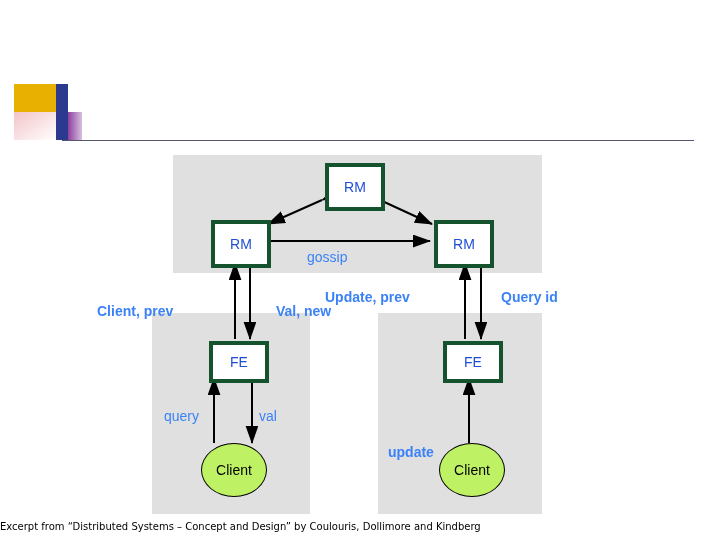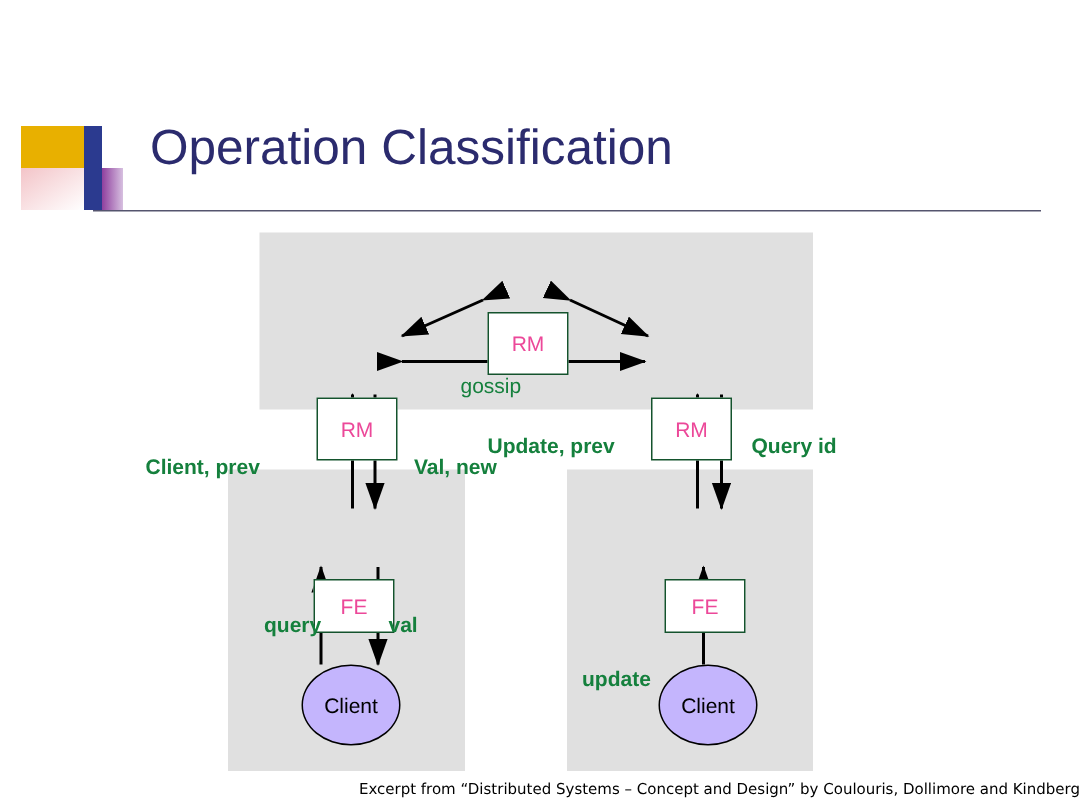--- a/index.html
+++ b/index.html
@@ -108,72 +108,71 @@
     left: 378px;
     top: 313px;
     width: 164px;
     height: 201px;
   }
 
   
   .node-box {
     position: absolute;
     background: #ffffff;
-    border: 1px solid #14532d;
+    border: 4px solid #14532d;
     display: flex;
     align-items: center;
     justify-content: center;
     font-size: 14px;
-    color: #ec4899;
-    margin-top: 45px;
+    color: #1d4ed8;
   }
   #rm-top   { left: 325px; top: 163px; width: 52px; height: 40px; }
   #rm-left  { left: 211px; top: 220px; width: 52px; height: 40px; }
   #rm-right { left: 434px; top: 220px; width: 52px; height: 40px; }
   #fe-left  { left: 209px; top: 341px; width: 52px; height: 34px; }
   #fe-right { left: 443px; top: 341px; width: 52px; height: 34px; }
 
   
   .node-ellipse {
     position: absolute;
-    background: #c4b5fd;
+    background: #bef264;
     border: 1px solid #000000;
     border-radius: 50%;
     display: flex;
     align-items: center;
     justify-content: center;
     font-size: 14px;
     color: #000000;
   }
   #client-left  { left: 201px; top: 443px; width: 64px; height: 52px; }
   #client-right { left: 439px; top: 443px; width: 64px; height: 52px; }
 
   
   .label {
     position: absolute;
     font-size: 14px;
-    color: #15803d;
+    color: #3b82f6;
     white-space: nowrap;
   }
 
   #lbl-gossip      { left: 307px; top: 249px; }
   #lbl-query-prev  { left: 97px;  top: 303px; font-weight: bold; }
   #lbl-val-new     { left: 276px; top: 303px; font-weight: bold; }
   #lbl-update-prev { left: 325px; top: 289px; font-weight: bold; }
   #lbl-update-id   { left: 501px; top: 289px; font-weight: bold; }
-  #lbl-query       { left: 176px; top: 408px; font-weight: bold; }
-  #lbl-val         { left: 259px; top: 408px; font-weight: bold; text-align: right; }
+  #lbl-query       { left: 164px; top: 408px; font-weight: normal; }
+  #lbl-val         { left: 259px; top: 408px; font-weight: normal; text-align: right; }
   #lbl-update      { left: 388px; top: 420px; font-weight: bold; margin-top: 24px; }
 
   #footnote {
     position: absolute;
     left: 0px;
     top: 521px;
     width: 720px;
-    text-align: right;
+    text-align: left;
     font-size: 10px;
     color: #000000;
     font-family: "DejaVu Sans", sans-serif;
   }
 
   svg#arrows {
     position: absolute;
     left: 0;
     top: 0;
     width: 720px;
@@ -187,21 +186,20 @@
 <div id="slide">
 
   <div class="deco-bar">
     <div class="deco-gold"></div>
     <div class="deco-fade"></div>
     <div class="deco-red"></div>
     <div class="deco-purple"></div>
     <div class="deco-blue"></div>
   </div>
 
-  <div class="title-text">Operation Classification</div>
   <div class="title-rule"></div>
 
   <div class="panel" id="panel-rm"></div>
   <div class="panel" id="panel-left"></div>
   <div class="panel" id="panel-right"></div>
 
   <svg id="arrows" viewBox="0 0 720 540">
     <defs>
       <marker id="ah" markerWidth="10" markerHeight="10" refX="8.5" refY="3.2" orient="auto" markerUnits="strokeWidth">
         <path d="M0,0 L9,3.2 L0,6.4 z" fill="#000000"></path>

